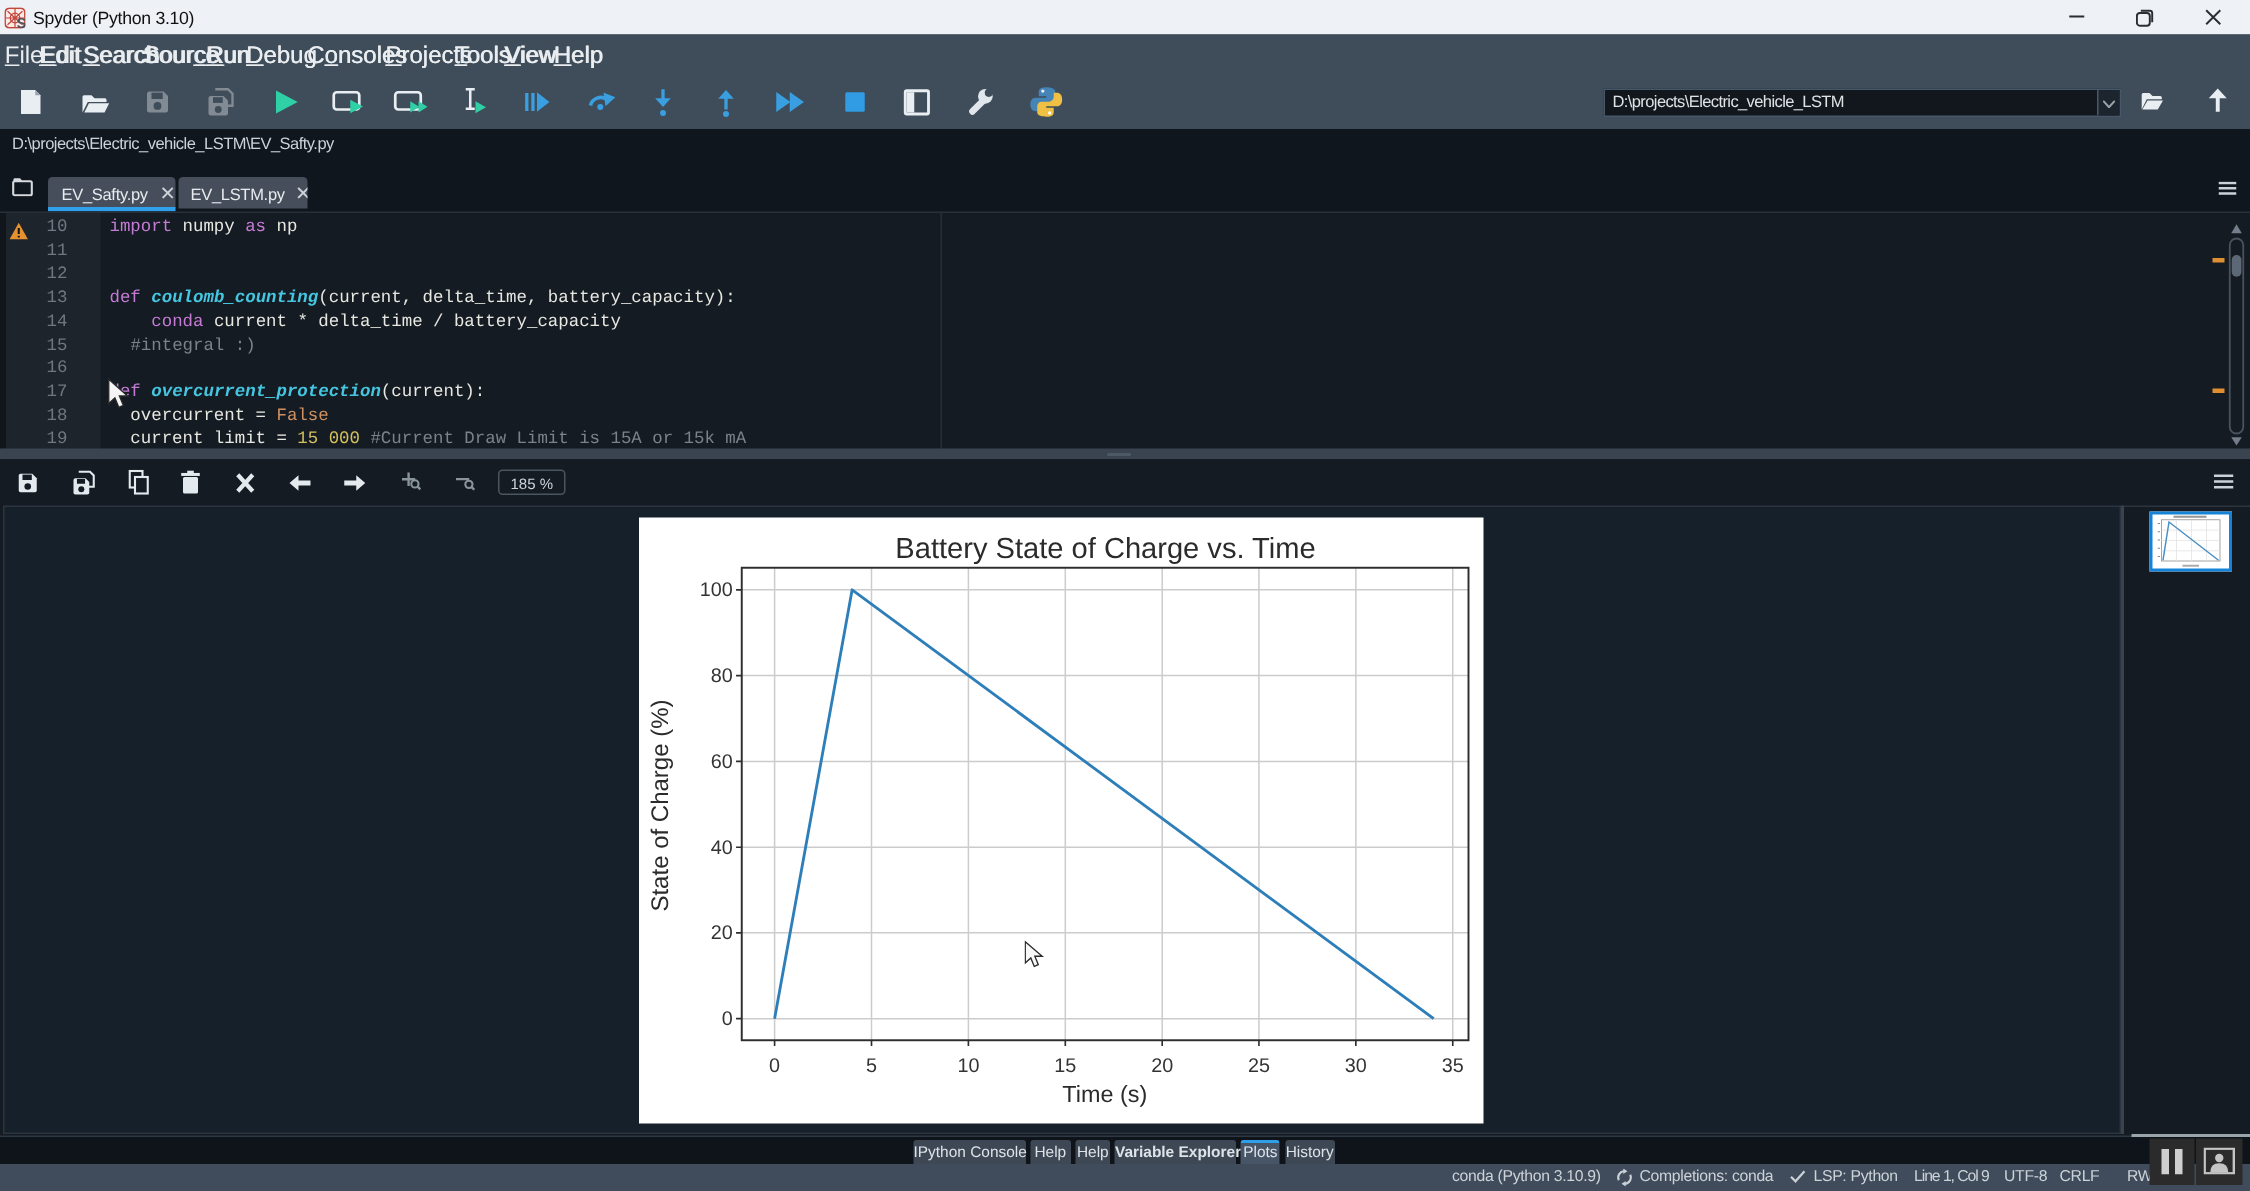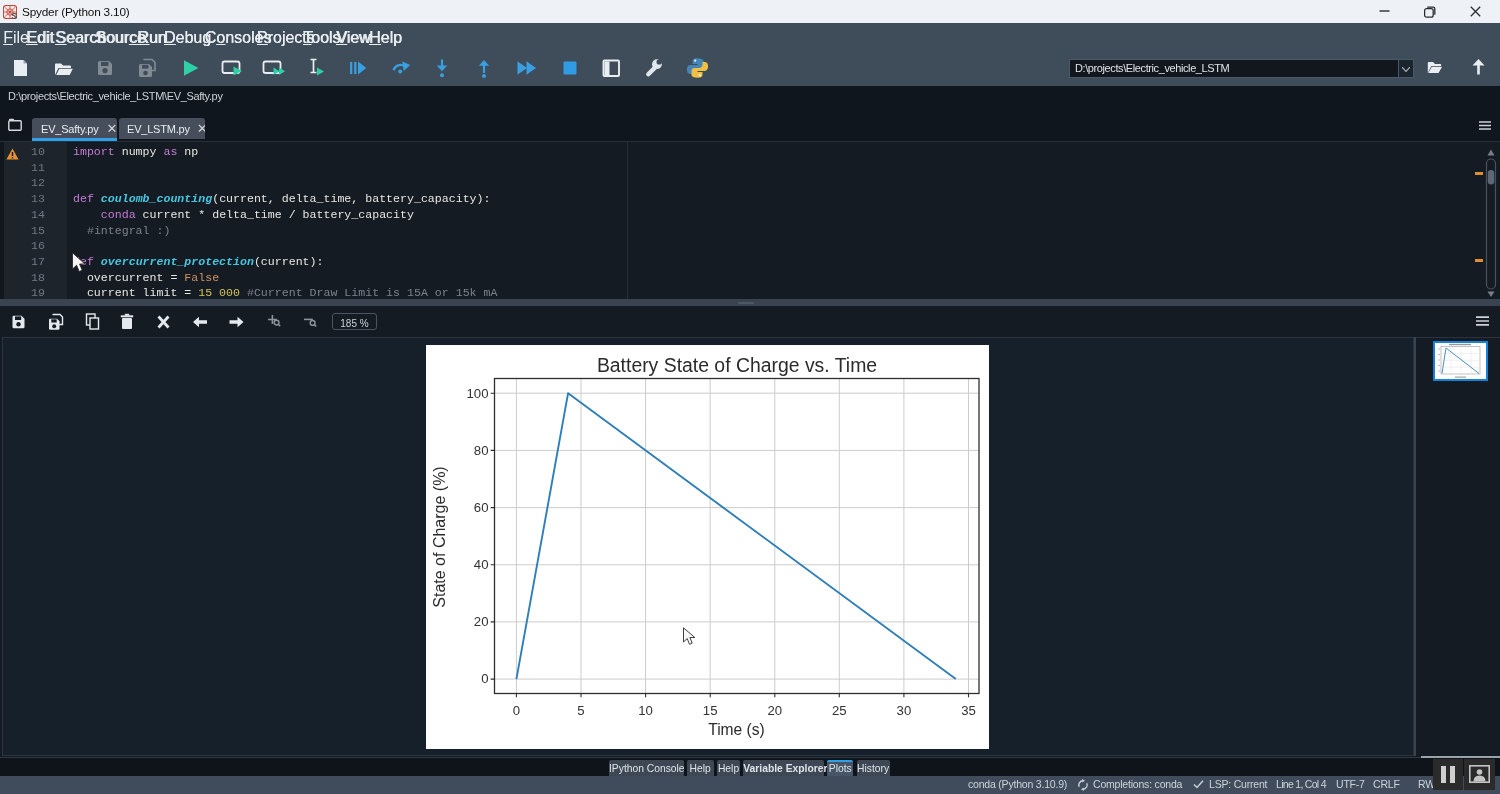--- a/index.html
+++ b/index.html
@@ -335,23 +335,23 @@
     <div class="btab" style="left:686.6px; width:27.2px;">Help</div>
     <div class="btab" style="left:717.2px; width:22.7px;">Help</div>
     <div class="btab" style="left:743.3px; width:80.5px;font-weight:bold;">Variable Explorer</div>
     <div class="btab" id="btab-plots" style="left:827.2px; width:26.1px;">Plots</div>
     <div class="btab" style="left:856.7px; width:32.9px;">History</div>
   </div>
 
   <div class="abs" id="statusbar">
     <span style="left:968px">conda (Python 3.10.9)</span>
     <span style="left:1093px">Completions: conda</span>
-    <span style="left:1209px">LSP: Current</span>
-    <span style="left:1276px;letter-spacing:-0.7px">Line 1, Col 4</span>
-    <span style="left:1336px">UTF-7</span>
+    <span style="left:1209px">LSP: Python</span>
+    <span style="left:1276px;letter-spacing:-0.7px">Line 1, Col 9</span>
+    <span style="left:1336px">UTF-8</span>
     <span style="left:1373px">CRLF</span>
     <span style="left:1418px">RW</span>
     <svg class="abs" style="left:1077px;top:3px" width="12" height="12" viewBox="0 0 12 12">
       <path d="M2.2 7.8 A4.2 4.2 0 0 1 6 1.8 M9.8 4.2 A4.2 4.2 0 0 1 6 10.2" fill="none" stroke="#c9d0d6" stroke-width="1.4"></path>
       <path d="M5.2 0 L8 1.8 L5.2 3.6 Z" fill="#c9d0d6"></path>
       <path d="M6.8 8.4 L4 10.2 L6.8 12 Z" fill="#c9d0d6"></path>
     </svg>
     <svg class="abs" style="left:1193px;top:4px" width="11" height="9" viewBox="0 0 11 9">
       <path d="M1 4.5 L4 7.5 L10 0.8" fill="none" stroke="#c9d0d6" stroke-width="1.5"></path>
     </svg>

